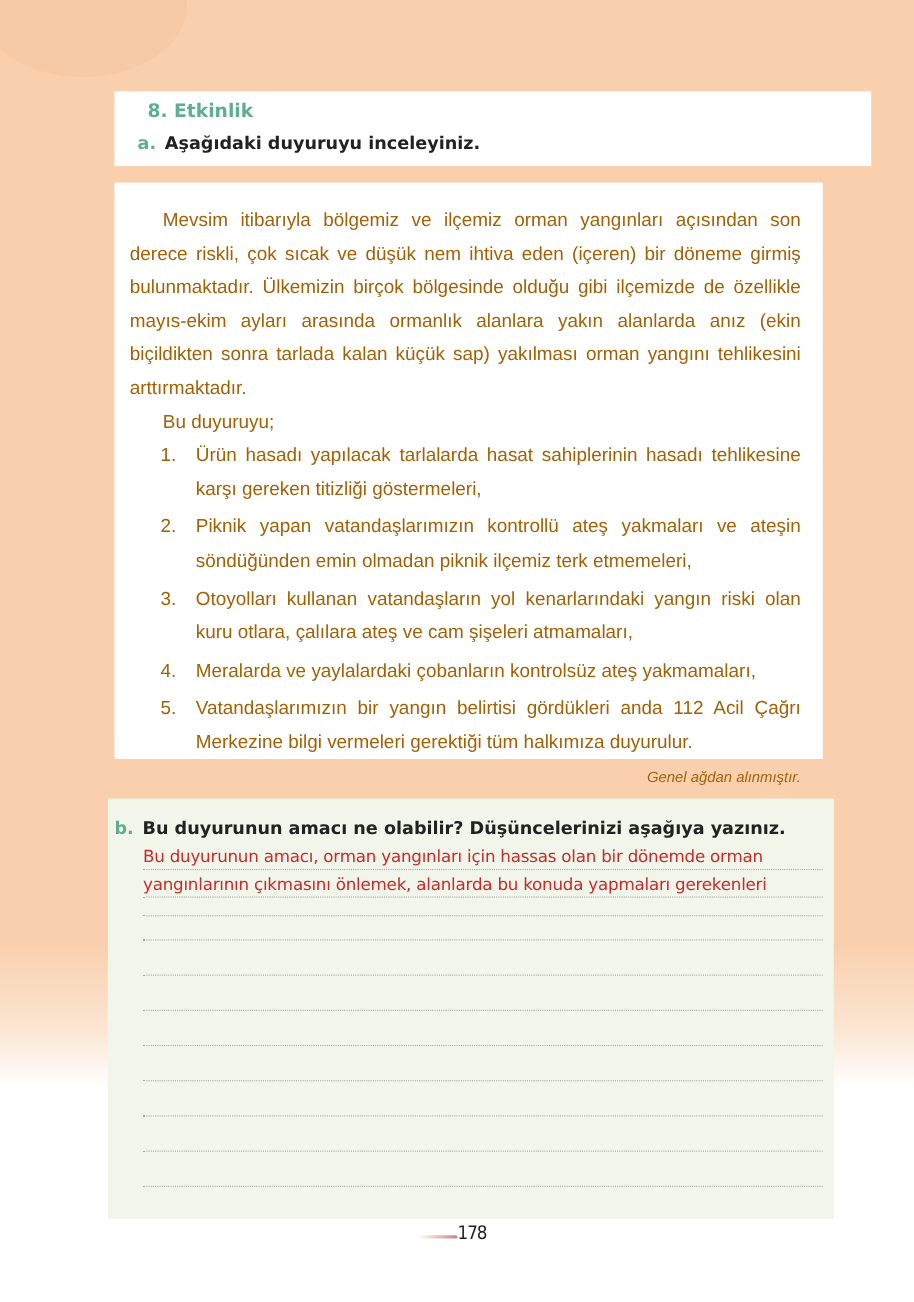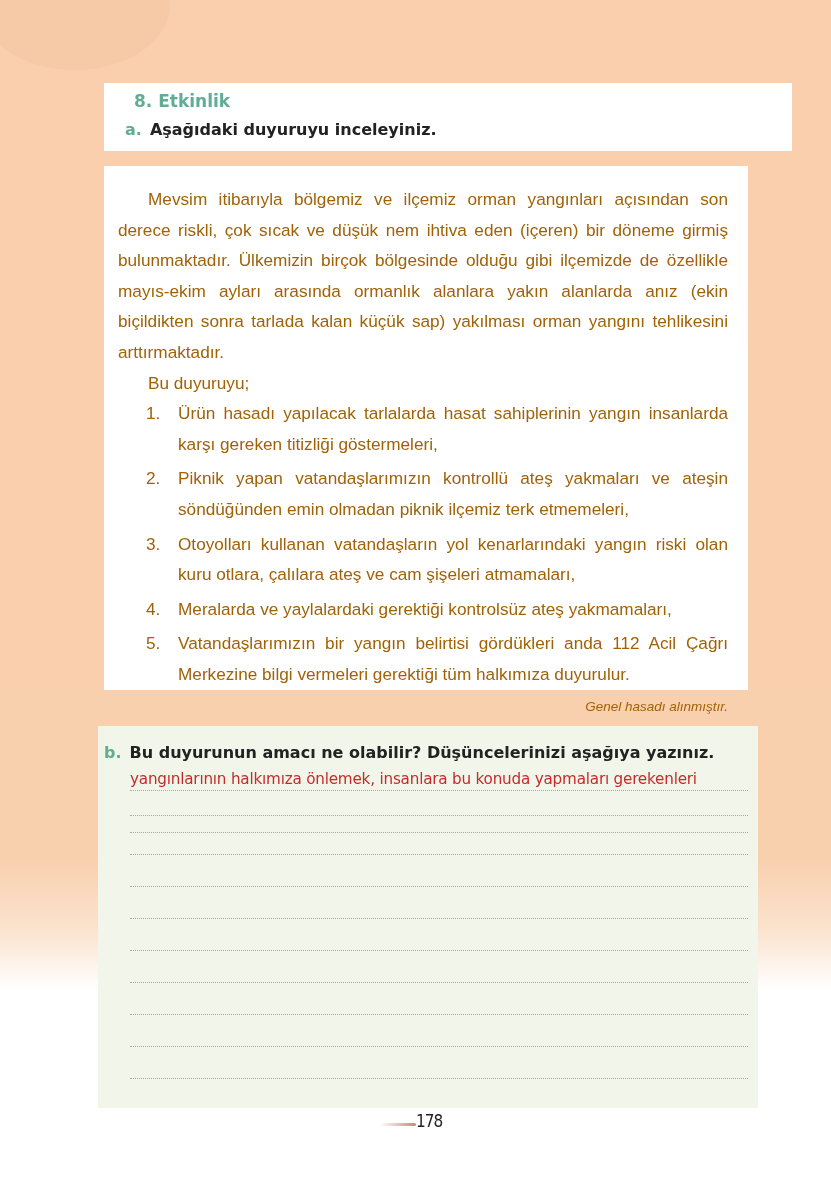--- a/index.html
+++ b/index.html
@@ -83,40 +83,40 @@
   </div>
 </div>
 
 <div class="notice-box">
   <div class="notice-text">
     <p class="para">Mevsim itibarıyla bölgemiz ve ilçemiz orman yangınları açısından son derece riskli, çok sıcak ve düşük nem ihtiva eden (içeren) bir döneme girmiş bulunmaktadır. Ülkemizin birçok bölgesinde olduğu gibi ilçemizde de özellikle mayıs-ekim ayları arasında ormanlık alanlara yakın alanlarda anız (ekin biçildikten sonra tarlada kalan küçük sap) yakılması orman yangını tehlikesini arttırmaktadır.</p>
     <p class="intro">Bu duyuruyu;</p>
     <ul class="list">
       <li>
           <span class="num">1.</span>
-          <span class="item-text">Ürün hasadı yapılacak tarlalarda hasat sahiplerinin yangın insanlarda karşı gereken titizliği göstermeleri,</span>
+          <span class="item-text">Ürün hasadı yapılacak tarlalarda hasat sahiplerinin hasadı tehlikesine karşı gereken titizliği göstermeleri,</span>
         </li>
       <li>
           <span class="num">2.</span>
           <span class="item-text">Piknik yapan vatandaşlarımızın kontrollü ateş yakmaları ve ateşin söndüğünden emin olmadan piknik ilçemiz terk etmemeleri,</span>
         </li>
       <li>
           <span class="num">3.</span>
           <span class="item-text">Otoyolları kullanan vatandaşların yol kenarlarındaki yangın riski olan kuru otlara, çalılara ateş ve cam şişeleri atmamaları,</span>
         </li>
       <li>
           <span class="num">4.</span>
-          <span class="item-text">Meralarda ve yaylalardaki gerektiği kontrolsüz ateş yakmamaları,</span>
+          <span class="item-text">Meralarda ve yaylalardaki çobanların kontrolsüz ateş yakmamaları,</span>
         </li>
       <li>
           <span class="num">5.</span>
           <span class="item-text">Vatandaşlarımızın bir yangın belirtisi gördükleri anda 112 Acil Çağrı Merkezine bilgi vermeleri gerektiği tüm halkımıza duyurulur.</span>
         </li>
     </ul>
-    <div class="source">Genel hasadı alınmıştır.</div>
+    <div class="source">Genel ağdan alınmıştır.</div>
   </div>
 </div>
 
 <div class="answer-box">
   <div class="question">
     <span class="letter">b.</span><span>Bu duyurunun amacı ne olabilir? Düşüncelerinizi aşağıya yazınız.</span>
   </div>
 
   <div class="dotline" style="top:64px"></div>
   <div class="dotline" style="top:89px"></div>
@@ -124,18 +124,19 @@
   <div class="dotline" style="top:128px"></div>
   <div class="dotline" style="top:160px"></div>
   <div class="dotline" style="top:192px"></div>
   <div class="dotline" style="top:224px"></div>
   <div class="dotline" style="top:256px"></div>
   <div class="dotline" style="top:288px"></div>
   <div class="dotline" style="top:320px"></div>
   <div class="dotline" style="top:352px"></div>
 
   <div class="answer">
-    <div>yangınlarının halkımıza önlemek, insanlara bu konuda yapmaları gerekenleri</div>
+    <div>Bu duyurunun amacı, orman yangınları için hassas olan bir dönemde orman</div>
+    <div>yangınlarının çıkmasını önlemek, alanlarda bu konuda yapmaları gerekenleri</div>
   </div>
 </div>
 
 <div class="page-dash"></div>
 <div class="page-num">178</div>
 
 </body></html>

